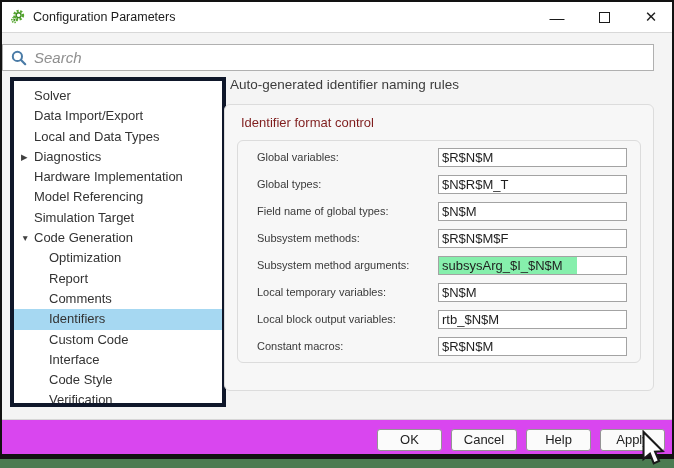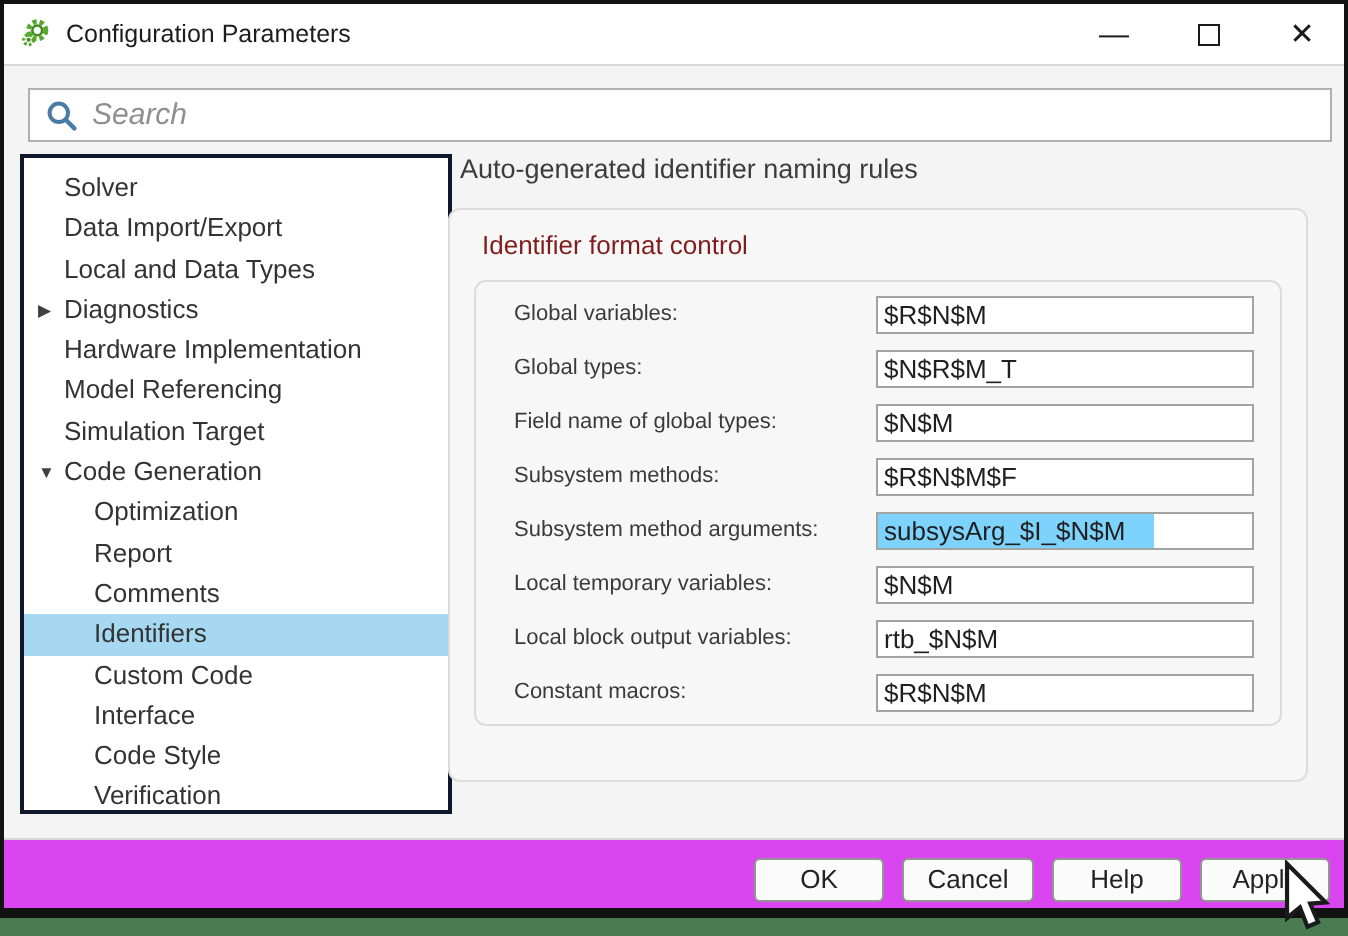--- a/index.html
+++ b/index.html
@@ -15,42 +15,42 @@
   .winbtn { position:absolute; top:0; width:34px; height:30px; display:flex; align-items:center; justify-content:center; color:#1a1a1a; font-size:14px; cursor:default; }
   .winbtn.min { left:538px; font-size:15px; }
   .winbtn.max { left:585px; }
   .winbtn.close { left:632px; font-size:15px; }
   .max-shape { width:11px; height:11px; border:1.2px solid #1a1a1a; display:inline-block; }
 
   
   .dlg-body { position:absolute; left:2px; top:32px; width:670px; height:421px; background:#f4f4f4; border-top:1px solid #d8d8d8; }
 
   
-  .searchbox { position:absolute; left:12px; top:11px; width:652px; height:27px; background:#ffffff; border:1px solid #b0b0b0; display:flex; align-items:center; }
+  .searchbox { position:absolute; left:0; top:11px; width:652px; height:27px; background:#ffffff; border:1px solid #b0b0b0; display:flex; align-items:center; }
   .search-icon { width:16px; height:16px; margin-left:8px; flex:0 0 auto; }
   .search-placeholder { margin-left:7px; font-size:15px; font-style:italic; color:#8f8f8f; }
 
   
-  .sidebar { position:absolute; left:8px; top:44px; width:216px; height:330px; background:#ffffff; border:2px solid #0f172a; padding-top:5px; overflow:hidden; }
+  .sidebar { position:absolute; left:8px; top:44px; width:216px; height:330px; background:#ffffff; border:4px solid #0f172a; padding-top:5px; overflow:hidden; }
   .tree-item { position:relative; height:20.3px; line-height:20.3px; font-size:13px; color:#333333; white-space:nowrap; cursor:default; }
   .tree-item.lvl1 { padding-left:20px; }
   .tree-item.lvl2 { padding-left:35px; }
   .tree-item.selected { background:#a6d8f2; }
   .tree-arrow { position:absolute; left:7px; top:0; width:12px; font-size:8.5px; color:#404040; }
 
   
   .main-heading { position:absolute; left:228px; top:44px; font-size:13.5px; color:#3c3c3c; white-space:nowrap; }
   .outer-box { position:absolute; left:222px; top:71px; width:430px; height:287px; background:#f7f7f7; border:1px solid #dcdcdc; border-radius:6px; }
   .group-title { position:absolute; left:16px; top:10px; font-size:13px; color:#7f1d1d; white-space:nowrap; }
   .inner-box { position:absolute; left:12px; top:35px; width:404px; height:223px; background:#f7f7f7; border:1px solid #dcdcdc; border-radius:6px; padding:7px 0 0 19px; }
   .form-row { height:27px; display:flex; align-items:flex-start; }
   .form-label { width:181px; font-size:11px; color:#3a3a3a; line-height:19px; white-space:nowrap; flex:0 0 auto; }
   .form-input { width:189px; height:19px; background:#ffffff; border:1px solid #a3a3a3; font-size:13px; line-height:17px; color:#1f1f1f; overflow:hidden; white-space:nowrap; flex:0 0 auto; }
   .form-input .val { display:inline-block; padding:0 2px 0 3px; height:17px; }
-  .form-input .val.hl { background:#7dd3fc; padding-right:14px; }
+  .form-input .val.hl { background:#86efac; padding-right:14px; }
 
   
   .footer { position:absolute; left:0; top:386px; width:670px; height:35px; background:#d946ef; border-top:1px solid #d6d6d6; display:flex; justify-content:flex-end; gap:9px; padding:9px 7px 0 0; }
   .btn { width:65px; height:22px; background:#fbfbfb; border:1px solid #949494; border-radius:3px; font-size:13px; color:#222222; text-align:center; line-height:20px; cursor:default; }
   .btn.cancel { width:66px; }
 
   .green-bar { position:absolute; left:0; top:459px; width:674px; height:9px; background:#4b7b51; }
 
   .cursor { position:absolute; left:641px; top:430px; width:24px; height:36px; z-index:50; }
 </style>

